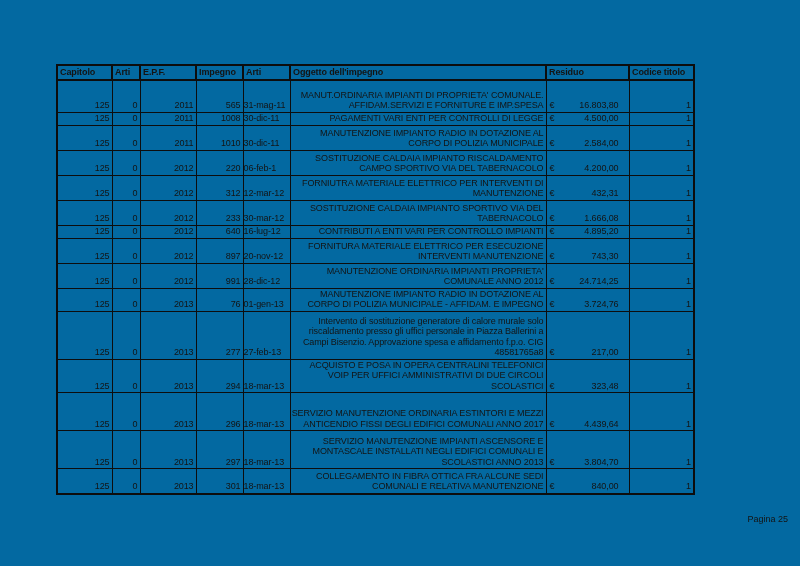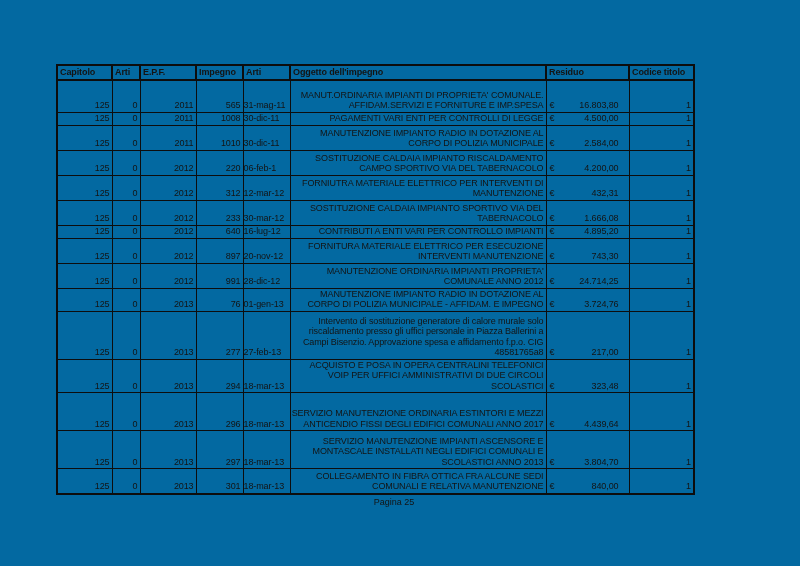--- a/index.html
+++ b/index.html
@@ -38,22 +38,22 @@
   tr.hdr { height:15px; }
   tr.h13 { height:13px; }
   tr.h23 { height:23px; }
   tr.h25 { height:25px; }
   tr.h32 { height:32px; }
   tr.h33 { height:33px; }
   tr.h38 { height:38px; }
   tr.h48 { height:48px; }
 
   .footer {
-    position:absolute; left:0; top:497px; width:788px;
-    text-align:center; font-size:9px; color:#141414;
+    position:absolute; left:0; top:514px; width:788px;
+    text-align:right; font-size:9px; color:#141414;
   }
 </style>
 </head>
 <body>
 
 <div class="page">
   <table class="impegni">
     <colgroup>
       <col style="width:55px">
         <col style="width:28px">

